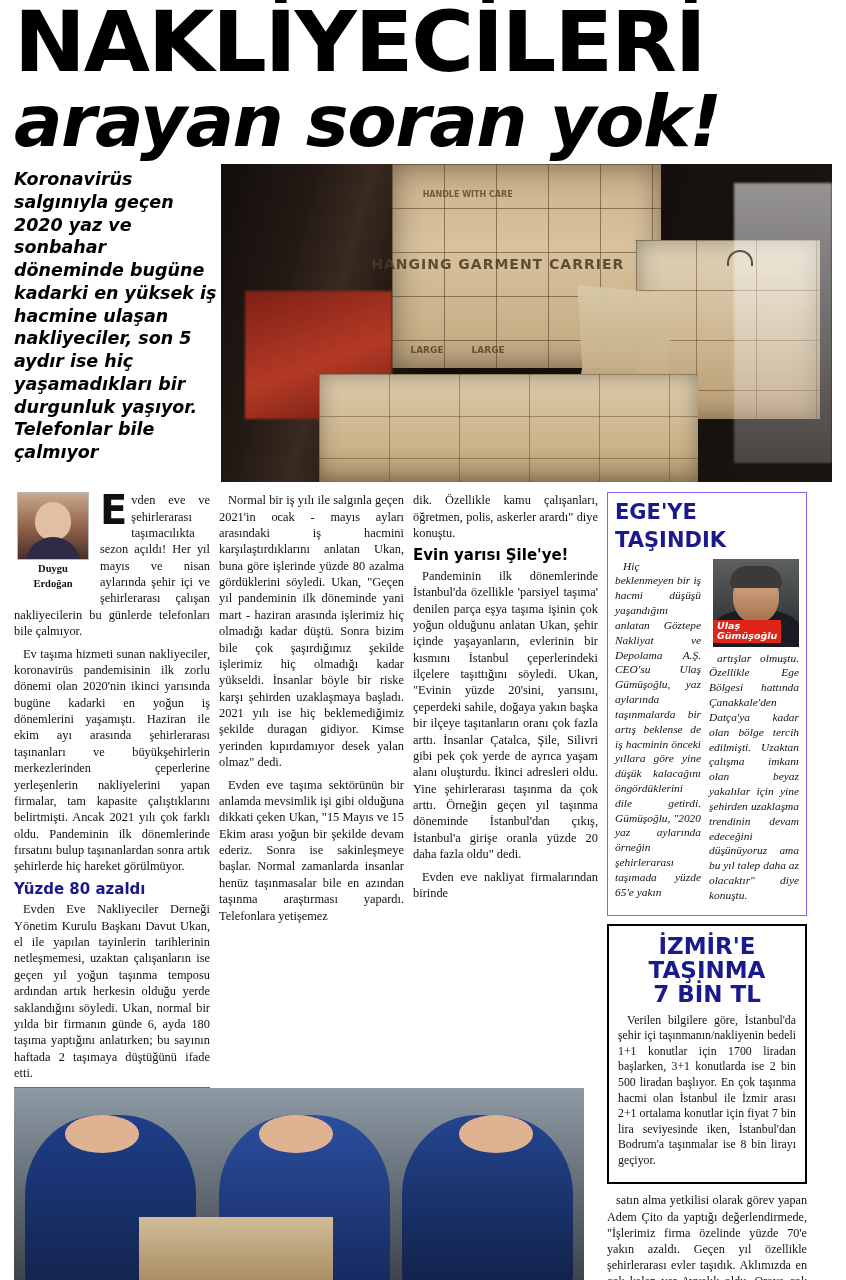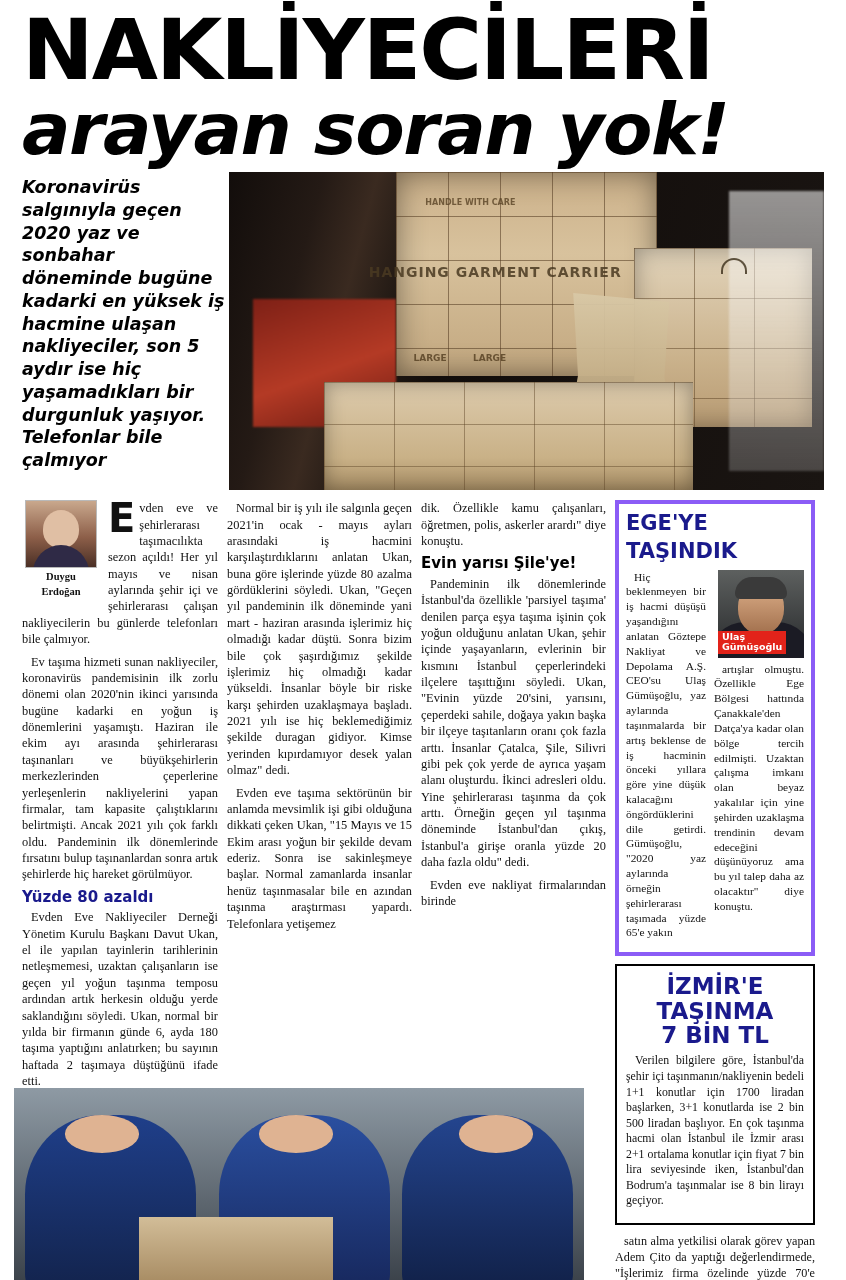--- a/index.html
+++ b/index.html
@@ -10,21 +10,21 @@
     background: #ffffff;
     font-family: "Liberation Serif", serif;
     color: #111;
     overflow: hidden;
     position: relative;
   }
   .page {
     position: relative;
     width: 846px;
     height: 1280px;
-    padding: 8px;
+    padding: 0;
   }
 
   
   .masthead {
     padding: 6px 14px 0 14px;
   }
   .headline-1 {
     font-family: "DejaVu Sans", sans-serif;
     font-weight: bold;
     font-size: 84px;
@@ -288,35 +288,36 @@
   .bottom-photo .h1 { left: 9%; }
   .bottom-photo .h2 { left: 43%; }
   .bottom-photo .h3 { right: 9%; }
   .bottom-photo .crate {
     position: absolute; bottom: 0; left: 22%; width: 34%; height: 34%;
     background: linear-gradient(180deg,#d2bd98,#a78b62);
   }
 
   
   .box-ege {
-    border: 4px solid #8b5cf6;
+    border: 1px solid #8b5cf6;
     padding: 6px 7px 7px 7px;
     margin-bottom: 8px;
     position: relative;
   }
   .box-ege .ttl {
     font-family: "DejaVu Sans", sans-serif;
     font-weight: bold;
     font-size: 21px;
     color: #1a1a8c;
     margin-bottom: 4px;
   }
   .ege-cols {
     display: flex;
     gap: 8px;
+    font-style: italic;
   }
   .ege-cols .c { flex: 1; font-size: 11.4px; line-height: 1.3; text-align: justify; }
   .ege-cols .c p { margin: 0 0 5px 0; text-indent: 8px; }
   .ege-portrait {
     width: 86px; height: 88px;
     position: relative; overflow: hidden; float: right;
     margin: 0 0 4px 4px;
     background: linear-gradient(180deg,#5d605f,#26282a);
   }
   .ege-portrait .face {

